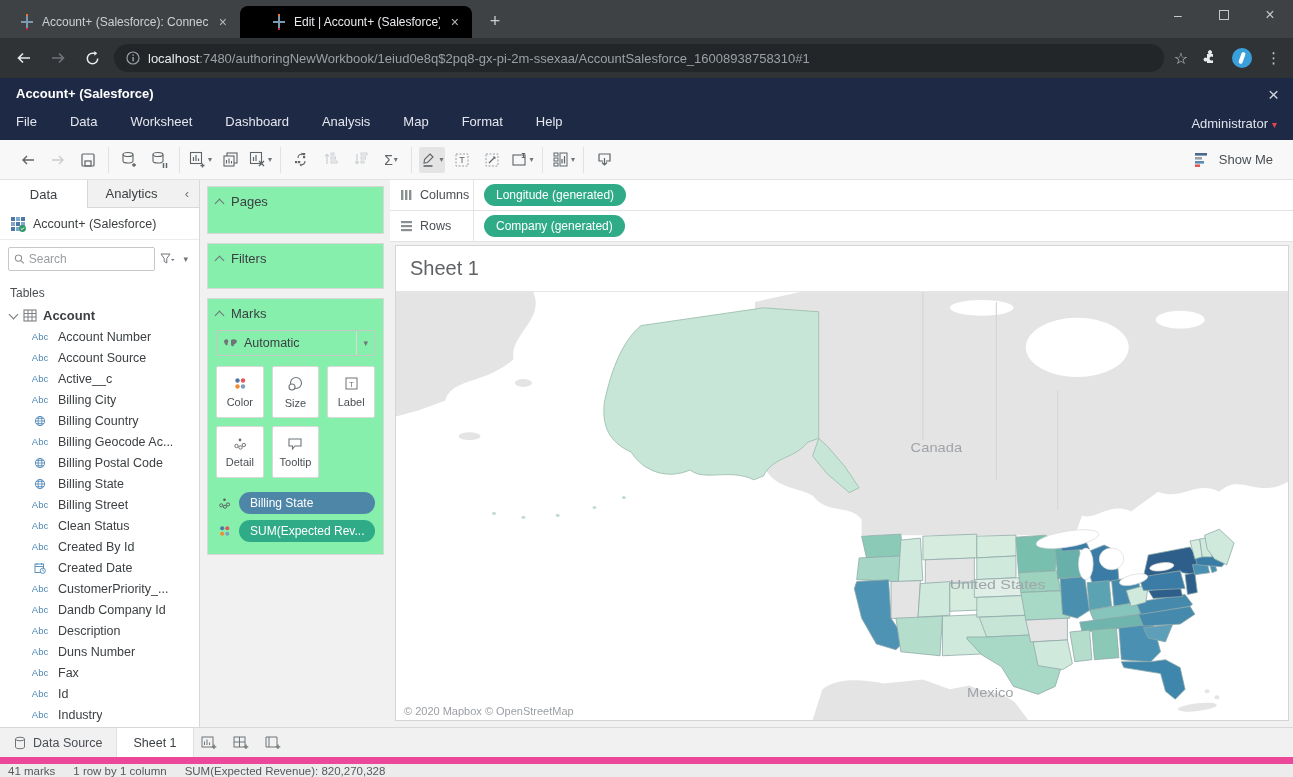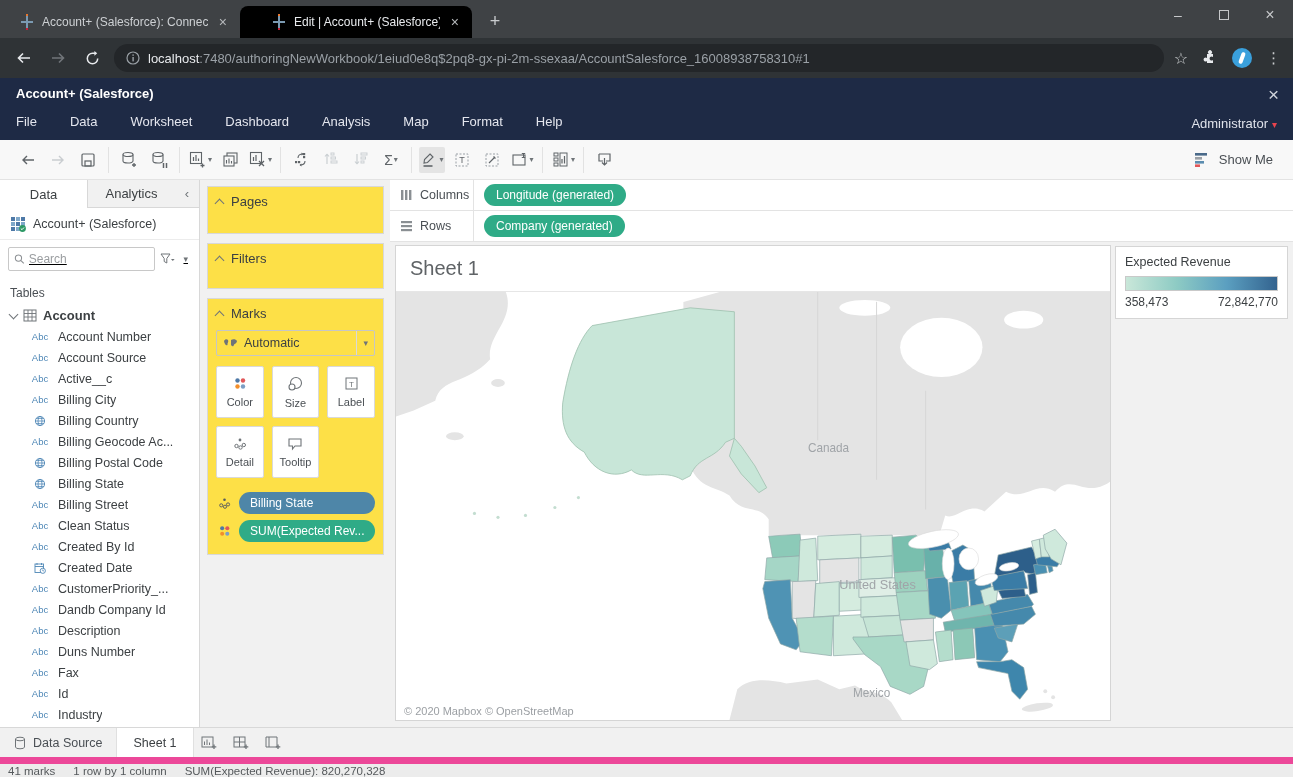--- a/index.html
+++ b/index.html
@@ -56,37 +56,37 @@
   .content { flex:1; display:flex; min-height:0; background:#f1f1f1; }
 
   
   .data-pane { width:200px; background:#fff; border-right:1px solid #d8d8d8; display:flex; flex-direction:column; }
   .pane-tabs { display:flex; height:28px; background:#f1f1f1; align-items:stretch; flex-shrink:0; }
   .pane-tab { flex:1; display:flex; align-items:center; justify-content:center; font-size:13px; color:#3c4043; border-bottom:1px solid #d8d8d8; cursor:pointer; }
   .pane-tab.active { background:#fff; border-bottom:none; border-right:1px solid #d8d8d8; }
   .pane-collapse { width:24px; display:flex; align-items:center; justify-content:center; color:#6f7478; font-size:13px; border-bottom:1px solid #d8d8d8; cursor:pointer; }
   .ds-row { height:32px; display:flex; align-items:center; gap:7px; padding:0 10px; border-bottom:1px solid #ececec; flex-shrink:0; }
   .ds-name { font-size:12.5px; color:#3c4043; white-space:nowrap; overflow:hidden; }
-  .search-row { display:flex; align-items:center; padding:7px 8px; gap:5px; flex-shrink:0;text-decoration:underline; }
+  .search-row { display:flex; align-items:center; padding:7px 8px; gap:5px; flex-shrink:0; }
   .search-box { flex:1; height:24px; border:1px solid #c8c8c8; border-radius:2px; display:flex; align-items:center; padding:0 5px; gap:4px; }
   .search-box input { border:none; outline:none; width:100%; font-size:12px; color:#333; font-family:"Liberation Sans",sans-serif; }
   .search-box input::placeholder { color:#9a9da0; }
   .tables-label { font-size:12px; color:#4a4f54; padding:8px 0 5px 10px; }
   .table-row { display:flex; align-items:center; gap:6px; padding:3px 0 3px 10px; }
   .table-name { font-size:13px; color:#3c4043; font-weight:bold; }
   .chev-down { width:7px; height:7px; border-left:1.5px solid #6f7478; border-bottom:1.5px solid #6f7478; transform:rotate(-45deg); margin-top:-3px; }
   .fields { flex:1; overflow:hidden; }
   .field-row { height:21px; display:flex; align-items:center; gap:8px; padding-left:30px; cursor:pointer; }
   .f-icon { width:20px; display:flex; align-items:center; justify-content:center; flex-shrink:0; }
   .f-abc { font-size:9.5px; color:#4e87b6; }
   .f-name { font-size:12.5px; color:#3c4043; white-space:nowrap; overflow:hidden; }
 
   
   .cards-col { width:190px; background:#f1f1f1; padding:6px 6px 0 7px; display:flex; flex-direction:column; }
-  .card { background:#fde047; border:1px solid #d8d8d8; margin-bottom:9px; padding:7px 8px; }
+  .card { background:#86efac; border:1px solid #d8d8d8; margin-bottom:9px; padding:7px 8px; }
   .card-head { display:flex; align-items:center; gap:8px; font-size:13px; color:#3c4043; }
   .chev-up { width:7px; height:7px; border-left:1.5px solid #6f7478; border-top:1.5px solid #6f7478; transform:rotate(45deg); margin-top:3px; }
   .card-pages { height:48px; }
   .card-filters { height:46px; }
   .marks-dropdown { margin-top:9px; height:26px; border:1px solid #c6c6c6; border-radius:2px; display:flex; align-items:center; padding:0 6px; gap:6px; font-size:12.5px; color:#3c4043; cursor:pointer; }
   .marks-dd-caret { margin-left:auto; border-left:1px solid #d9d9d9; padding-left:6px; font-size:9px; color:#6f7478; align-self:stretch; display:flex; align-items:center; }
   .marks-btns { display:grid; grid-template-columns:repeat(3,1fr); gap:8px; margin-top:10px; }
   .mark-btn { height:52px; border:1px solid #d9d9d9; border-radius:2px; display:flex; flex-direction:column; align-items:center; justify-content:center; gap:5px; cursor:pointer; background:#fff; }
   .mark-btn-label { font-size:11px; color:#4a4f54; }
   .pill-row { display:flex; align-items:center; gap:7px; margin-top:6px; }
@@ -718,30 +718,20 @@
                 <ellipse cx="625" cy="278" rx="10" ry="4" transform="rotate(-10 625 278)"></ellipse>
               </g>
 
               <text x="420" y="162" font-size="12" fill="#a0a4a8" font-family="Liberation Sans">Canada</text>
               <text x="452" y="300" font-size="13" fill="#a0a4a8" font-family="Liberation Sans">United States</text>
               <text x="466" y="410" font-size="12" fill="#a0a4a8" font-family="Liberation Sans">Mexico</text>
             </svg>
             <div class="map-attr">© 2020 Mapbox © OpenStreetMap</div>
           </div>
         </div>
-        <div class="legend-col">
-          <div class="legend-card">
-            <div class="legend-title">Expected Revenue</div>
-            <div class="legend-bar"></div>
-            <div class="legend-labels">
-              <span>358,473</span>
-              <span>72,842,770</span>
-            </div>
-          </div>
-        </div>
       </div>
     </div>
   </div>
 
   <div class="bottom-tabs">
     <div class="ds-tab">
       <svg width="12" height="14" viewBox="0 0 12 14">
           <ellipse cx="6" cy="3" rx="4.5" ry="1.8" stroke="#6f7478" fill="none"></ellipse>
           <path d="M1.5 3 V11 a4.5 1.8 0 0 0 9 0 V3" stroke="#6f7478" fill="none"></path>
         </svg>

